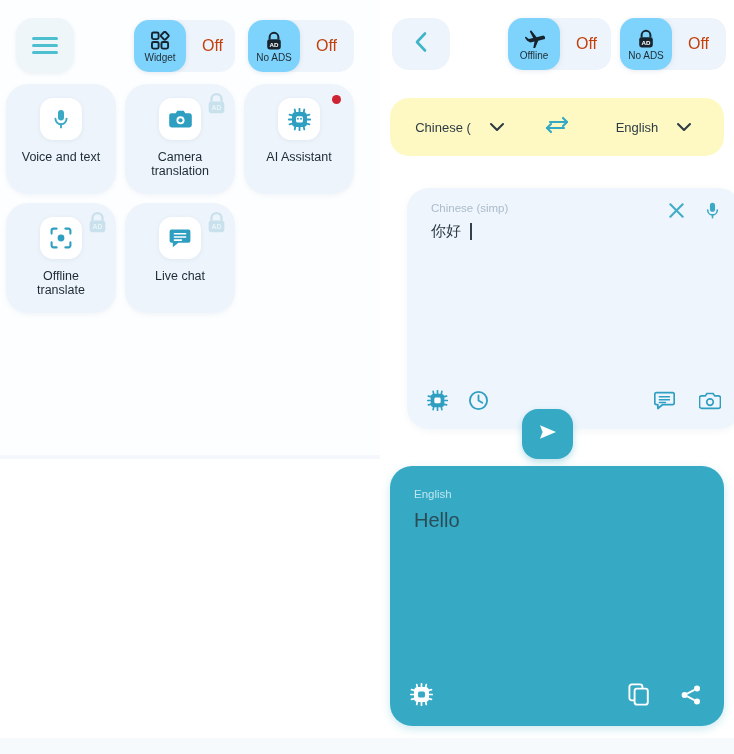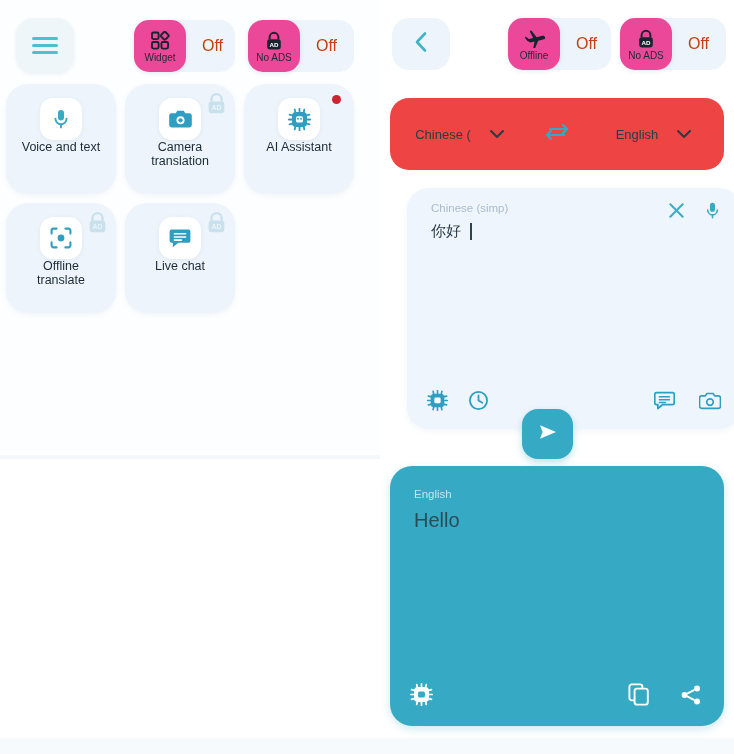--- a/index.html
+++ b/index.html
@@ -81,21 +81,21 @@
     height: 52px;
     border-radius: 15px;
     background: #eef4fb;
     display: flex;
     align-items: center;
   }
   .toggle-chip {
     width: 52px;
     height: 52px;
     border-radius: 15px;
-    background: #ec4899;
+    background: #7dd3fc;
     box-shadow: 0 1px 5px rgba(120,150,180,0.20);
     display: flex;
     flex-direction: column;
     align-items: center;
     justify-content: center;
     flex: none;
     position: relative;
     z-index: 2;
   }
   .toggle-chip .chip-ico {
@@ -145,20 +145,21 @@
     height: 42px;
     border-radius: 13px;
     background: #ffffff;
     margin-top: 14px;
     display: flex;
     align-items: center;
     justify-content: center;
     box-shadow: 0 1px 4px rgba(130,160,185,0.14);
   }
   .tile .tile-label {
+    margin-top: 10px;
     font-size: 12.5px;
     line-height: 14px;
     color: #1c2a33;
     text-align: center;
     padding: 0 5px;
     white-space: pre-line;
   }
   .ad-badge {
     position: absolute;
     right: 8px; top: 8px;
@@ -206,23 +207,23 @@
     background: #eef4fb;
     display: flex;
     align-items: center;
     justify-content: center;
   }
 
   
   #lang-bar {
     position: absolute;
     left: 10px; top: 98px;
-    width: 334px; height: 72px;
+    width: 334px; height: 58px;
     border-radius: 19px;
-    background: #ef4444;
+    background: #fef9c3;
     display: flex;
     align-items: center;
   }
   .lang-select {
     flex: 1 1 0;
     display: flex;
     align-items: center;
     justify-content: center;
     gap: 18px;
     height: 100%;

